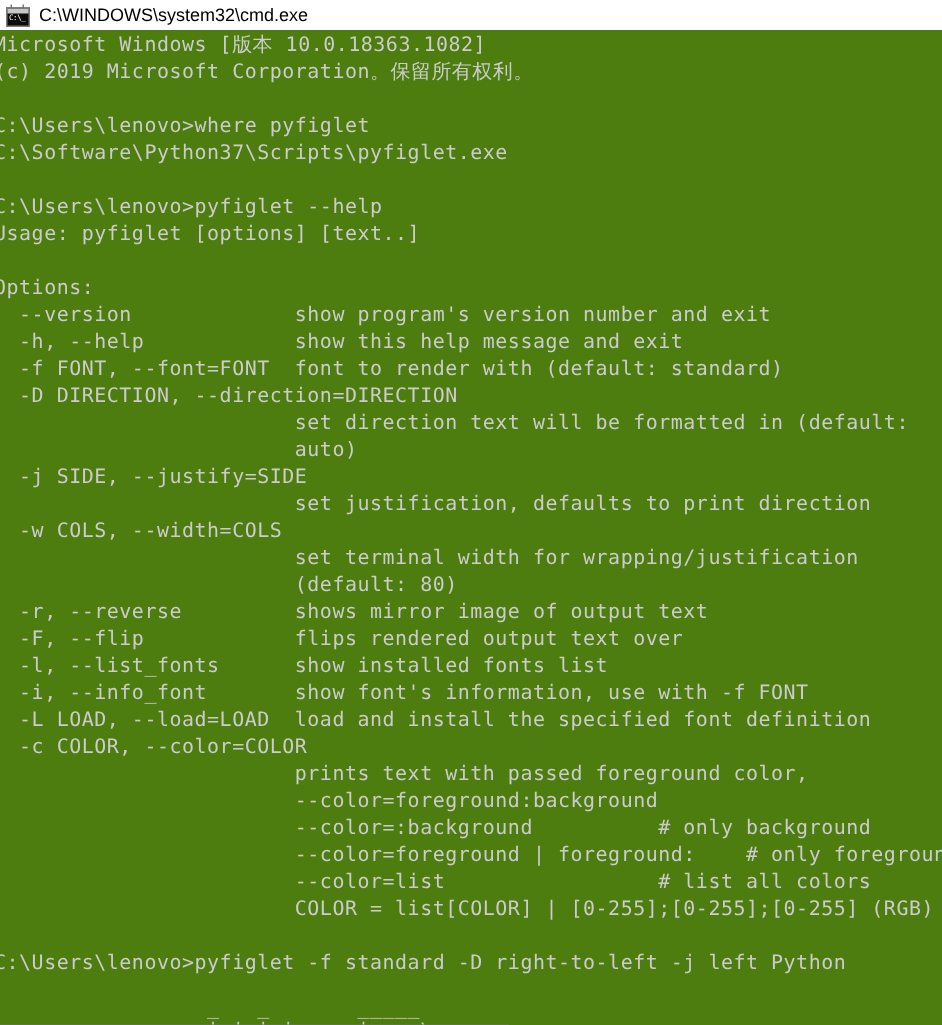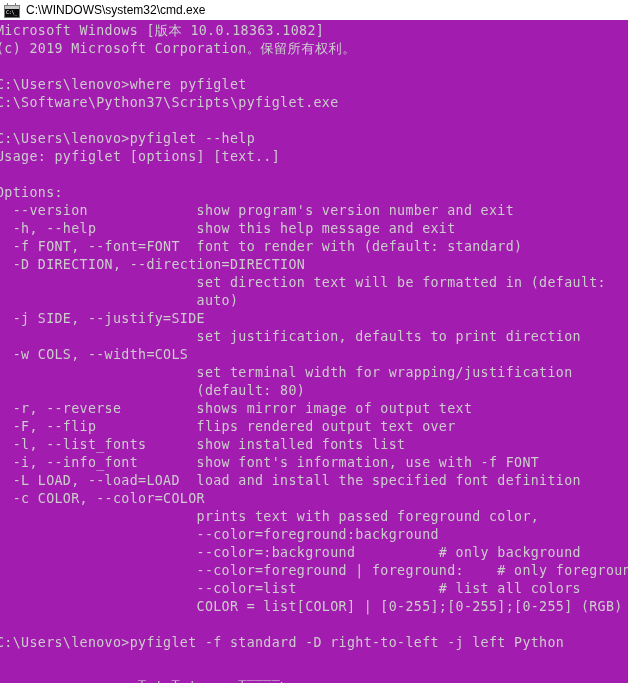--- a/index.html
+++ b/index.html
@@ -75,21 +75,21 @@
   #title-text {
     font-size: 12px;
     color: #000000;
     white-space: nowrap;
     font-family: "Liberation Sans", sans-serif;
   }
 
   
   #console {
     flex: 1 1 auto;
-    background: #a21caf;
+    background: #4d7c0f;
     color: #cccccc;
     font-family: "DejaVu Sans Mono", monospace;
     font-size: 13.3px;
     line-height: 18px;
     overflow: hidden;
     position: relative;
   }
   #console-inner {
     position: absolute;
     left: -4px;

